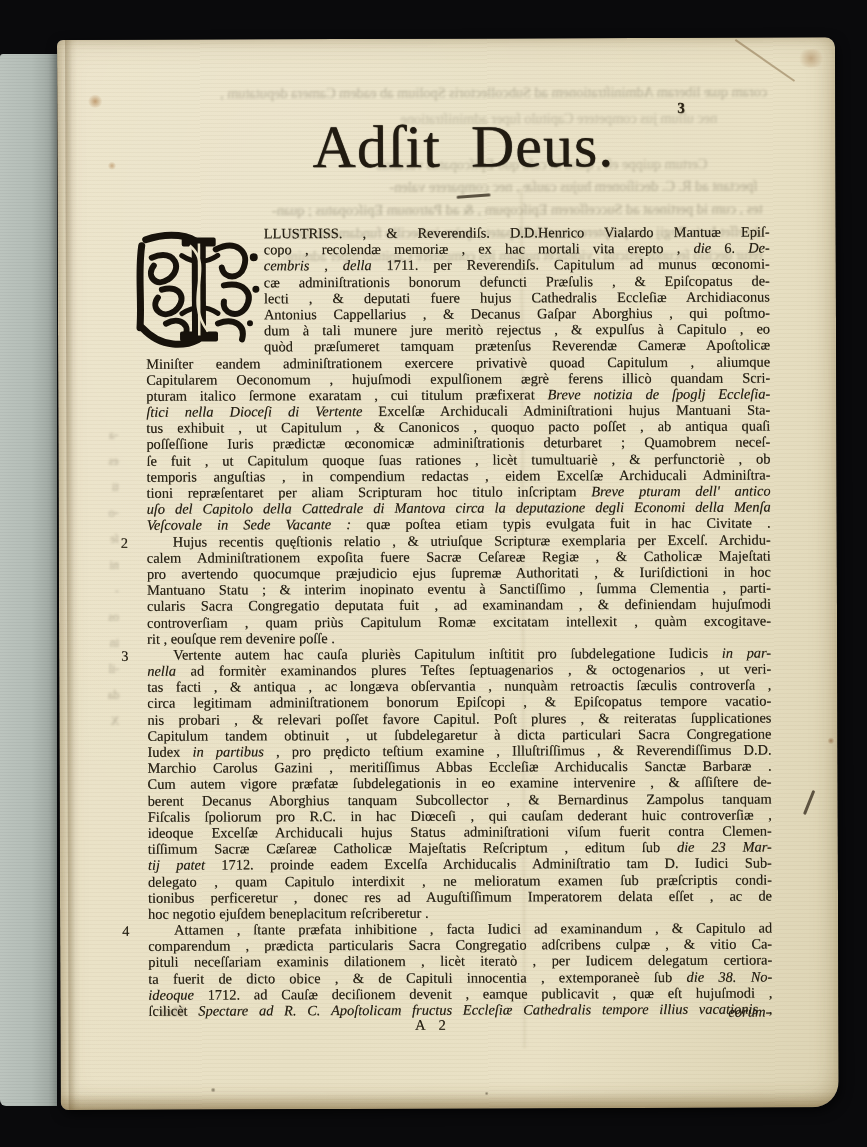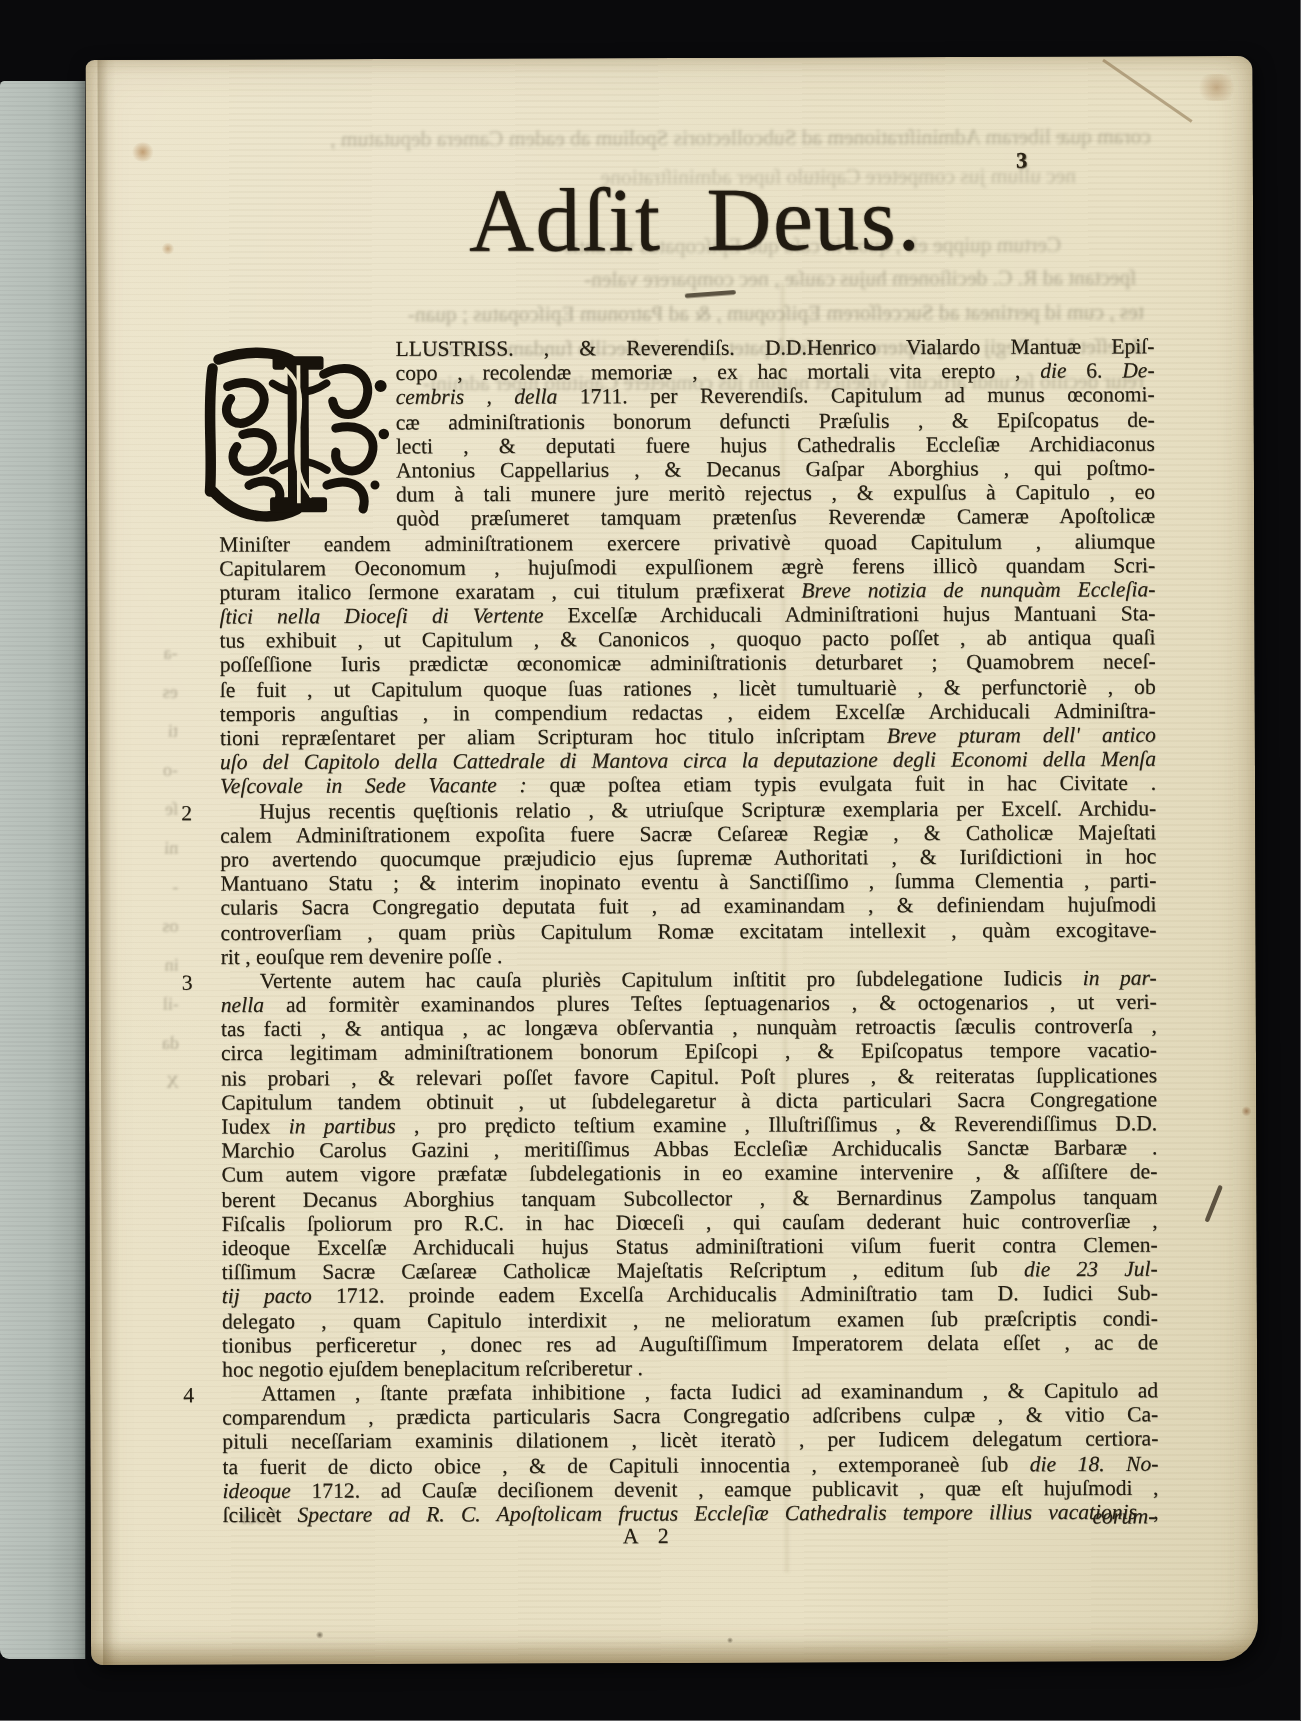--- a/index.html
+++ b/index.html
@@ -164,21 +164,21 @@
           <div class="line ind">LLUSTRISS. , &amp; Reverendiſs. D.D.Henrico Vialardo Mantuæ Epiſ-</div>
           <div class="line ind">copo , recolendæ memoriæ , ex hac mortali vita erepto , <span class="it">die</span> 6. <span class="it">De-</span></div>
           <div class="line ind"><span class="it">cembris , della</span> 1711. per Reverendiſs. Capitulum ad munus œconomi-</div>
           <div class="line ind">cæ adminiſtrationis bonorum defuncti Præſulis , &amp; Epiſcopatus de-</div>
           <div class="line ind">lecti , &amp; deputati fuere hujus Cathedralis Eccleſiæ Archidiaconus</div>
           <div class="line ind">Antonius Cappellarius , &amp; Decanus Gaſpar Aborghius , qui poſtmo-</div>
           <div class="line ind">dum à tali munere jure meritò rejectus , &amp; expulſus à Capitulo , eo</div>
           <div class="line ind">quòd præſumeret tamquam prætenſus Reverendæ Cameræ Apoſtolicæ</div>
           <div class="line">Miniſter eandem adminiſtrationem exercere privativè quoad Capitulum , aliumque</div>
           <div class="line">Capitularem Oeconomum , hujuſmodi expulſionem ægrè ferens illicò quandam Scri-</div>
-          <div class="line">pturam italico ſermone exaratam , cui titulum præfixerat <span class="it">Breve notizia de nunquàm Eccleſia-</span></div>
+          <div class="line">pturam italico ſermone exaratam , cui titulum præfixerat <span class="it">Breve notizia de ſpoglj Eccleſia-</span></div>
           <div class="line"><span class="it">ſtici nella Dioceſi di Vertente</span> Excelſæ Archiducali Adminiſtrationi hujus Mantuani Sta-</div>
           <div class="line">tus exhibuit , ut Capitulum , &amp; Canonicos , quoquo pacto poſſet , ab antiqua quaſi</div>
           <div class="line">poſſeſſione Iuris prædictæ œconomicæ adminiſtrationis deturbaret ; Quamobrem neceſ-</div>
           <div class="line">ſe fuit , ut Capitulum quoque ſuas rationes , licèt tumultuariè , &amp; perfunctoriè , ob</div>
           <div class="line">temporis anguſtias , in compendium redactas , eidem Excelſæ Archiducali Adminiſtra-</div>
           <div class="line">tioni repræſentaret per aliam Scripturam hoc titulo inſcriptam <span class="it">Breve pturam dell' antico</span></div>
           <div class="line"><span class="it">uſo del Capitolo della Cattedrale di Mantova circa la deputazione degli Economi della Menſa</span></div>
           <div class="line"><span class="it">Veſcovale in Sede Vacante :</span> quæ poſtea etiam typis evulgata fuit in hac Civitate .</div>
         </div>
         <div class="para">
@@ -198,32 +198,32 @@
           <div class="line">tas facti , &amp; antiqua , ac longæva obſervantia , nunquàm retroactis ſæculis controverſa ,</div>
           <div class="line">circa legitimam adminiſtrationem bonorum Epiſcopi , &amp; Epiſcopatus tempore vacatio-</div>
           <div class="line">nis probari , &amp; relevari poſſet favore Capitul. Poſt plures , &amp; reiteratas ſupplicationes</div>
           <div class="line">Capitulum tandem obtinuit , ut ſubdelegaretur à dicta particulari Sacra Congregatione</div>
           <div class="line">Iudex <span class="it">in partibus</span> , pro prędicto teſtium examine , Illuſtriſſimus , &amp; Reverendiſſimus D.D.</div>
           <div class="line">Marchio Carolus Gazini , meritiſſimus Abbas Eccleſiæ Archiducalis Sanctæ Barbaræ .</div>
           <div class="line">Cum autem vigore præfatæ ſubdelegationis in eo examine intervenire , &amp; aſſiſtere de-</div>
           <div class="line">berent Decanus Aborghius tanquam Subcollector , &amp; Bernardinus Zampolus tanquam</div>
           <div class="line">Fiſcalis ſpoliorum pro R.C. in hac Diœceſi , qui cauſam dederant huic controverſiæ ,</div>
           <div class="line">ideoque Excelſæ Archiducali hujus Status adminiſtrationi viſum fuerit contra Clemen-</div>
-          <div class="line">tiſſimum Sacræ Cæſareæ Catholicæ Majeſtatis Reſcriptum , editum ſub <span class="it">die 23 Jul-</span></div>
-          <div class="line"><span class="it">tij pacto</span> 1712. proinde eadem Excelſa Archiducalis Adminiſtratio tam D. Iudici Sub-</div>
+          <div class="line">tiſſimum Sacræ Cæſareæ Catholicæ Majeſtatis Reſcriptum , editum ſub <span class="it">die 23 Mar-</span></div>
+          <div class="line"><span class="it">tij patet</span> 1712. proinde eadem Excelſa Archiducalis Adminiſtratio tam D. Iudici Sub-</div>
           <div class="line">delegato , quam Capitulo interdixit , ne melioratum examen ſub præſcriptis condi-</div>
           <div class="line">tionibus perficeretur , donec res ad Auguſtiſſimum Imperatorem delata eſſet , ac de</div>
           <div class="line plast">hoc negotio ejuſdem beneplacitum reſcriberetur .</div>
         </div>
         <div class="para">
           <span class="pnum">4</span>
           <div class="line pstart">Attamen , ſtante præfata inhibitione , facta Iudici ad examinandum , &amp; Capitulo ad</div>
           <div class="line">comparendum , prædicta particularis Sacra Congregatio adſcribens culpæ , &amp; vitio Ca-</div>
           <div class="line">pituli neceſſariam examinis dilationem , licèt iteratò , per Iudicem delegatum certiora-</div>
-          <div class="line">ta fuerit de dicto obice , &amp; de Capituli innocentia , extemporaneè ſub <span class="it">die 18. No-</span></div>
+          <div class="line">ta fuerit de dicto obice , &amp; de Capituli innocentia , extemporaneè ſub <span class="it">die 38. No-</span></div>
           <div class="line"><span class="it">ideoque</span> 1712. ad Cauſæ deciſionem devenit , eamque publicavit , quæ eſt hujuſmodi ,</div>
           <div class="line">ſcilicèt <span class="it">Spectare ad R. C. Apoſtolicam fructus Eccleſiæ Cathedralis tempore illius vacationis</span> ,</div>
         </div>
       </div>
 
     <div class="sig">A 2</div>
     <div class="catch">eorum-</div>
 
     <div class="stain s1"></div>
     <div class="stain s2"></div>

